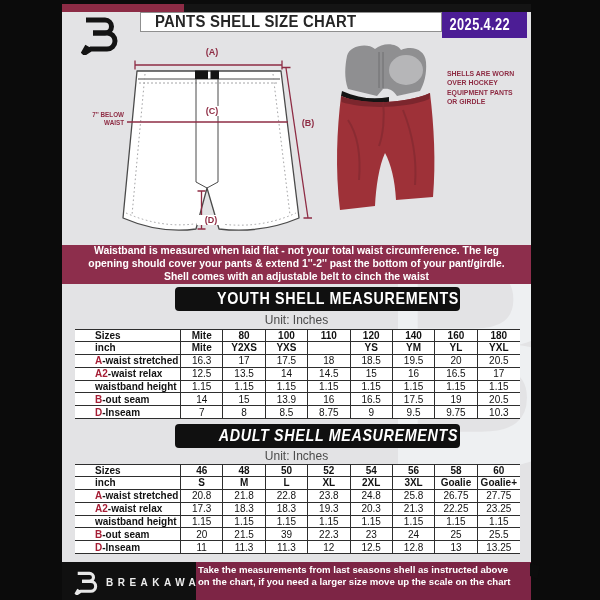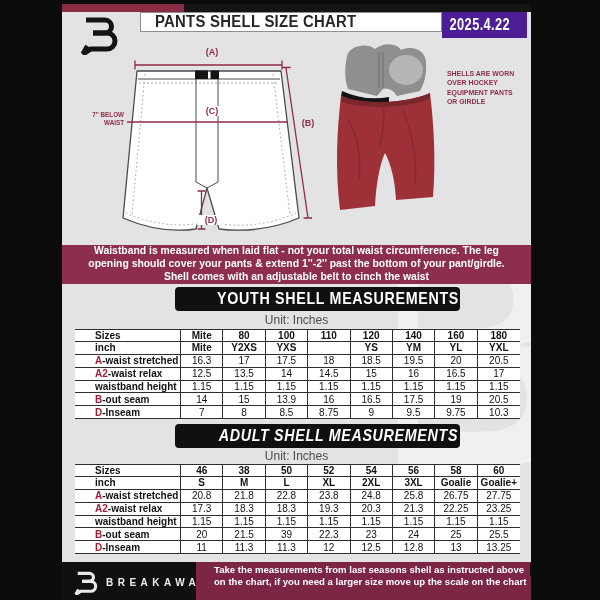--- a/index.html
+++ b/index.html
@@ -59,21 +59,21 @@
   .tlabel{justify-content:flex-start;padding-left:20px;font-weight:700;}
   .thead{font-weight:700;}
   .redletter{color:#a51e35;}
 
   
   .footer-black{left:62px;top:562px;width:469px;height:38px;background:#101010;z-index:2;}
   .footer-logo{left:74px;top:569px;width:26px;height:26px;z-index:3;}
   .brand{left:106px;top:577px;font-size:10px;font-weight:700;color:#ededed;
          letter-spacing:4.5px;z-index:3;}
   .footer-maroon{left:196px;top:562px;width:335px;height:38px;background:#7d2545;z-index:3;
-                 box-sizing:border-box;padding:2px 8px 0 18px;}
+                 box-sizing:border-box;padding:2px 8px 0 2px;}
   .footer-maroon div{font-size:9.6px;font-weight:700;color:#fff;line-height:12px;white-space:nowrap;}
   .pin-tab{left:530px;top:563px;width:10px;height:16px;background:#0c0c0c;z-index:3;
            clip-path:polygon(0 0,100% 18%,72% 100%,0 82%);}
 </style>
 </head>
 <body>
 
 <div id="stage">
 
   <div class="abs card"></div>
@@ -222,21 +222,21 @@
       <div class="tcell">10.3</div>
     </div>
 
   <div class="abs banner" style="top:424px;font-style:italic;">
     <span>ADULT SHELL MEASUREMENTS</span>
   </div>
   <div class="abs unit" style="top:449px;">Unit: Inches</div>
   <div class="abs tgrid" id="adult-table" style="top:464px;">
       <div class="tcell tlabel thead ttop">Sizes</div>
       <div class="tcell thead ttop">46</div>
-      <div class="tcell thead ttop">38</div>
+      <div class="tcell thead ttop">48</div>
       <div class="tcell thead ttop">50</div>
       <div class="tcell thead ttop">52</div>
       <div class="tcell thead ttop">54</div>
       <div class="tcell thead ttop">56</div>
       <div class="tcell thead ttop">58</div>
       <div class="tcell thead ttop">60</div>
       <div class="tcell tlabel thead">inch</div>
       <div class="tcell thead">S</div>
       <div class="tcell thead">M</div>
       <div class="tcell thead">L</div>

